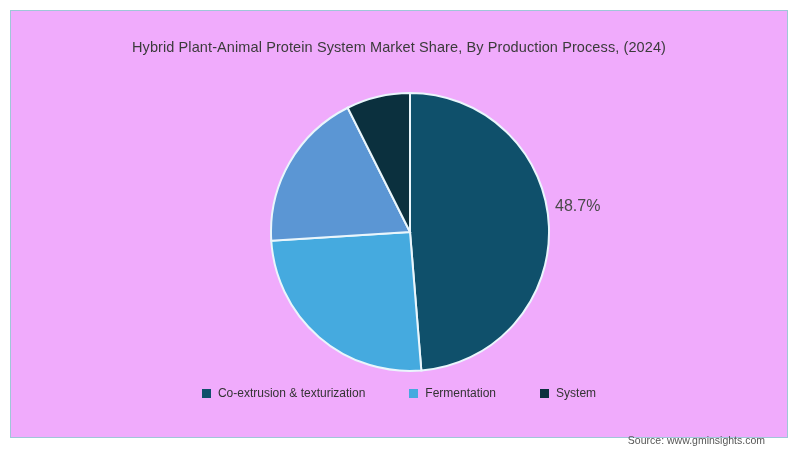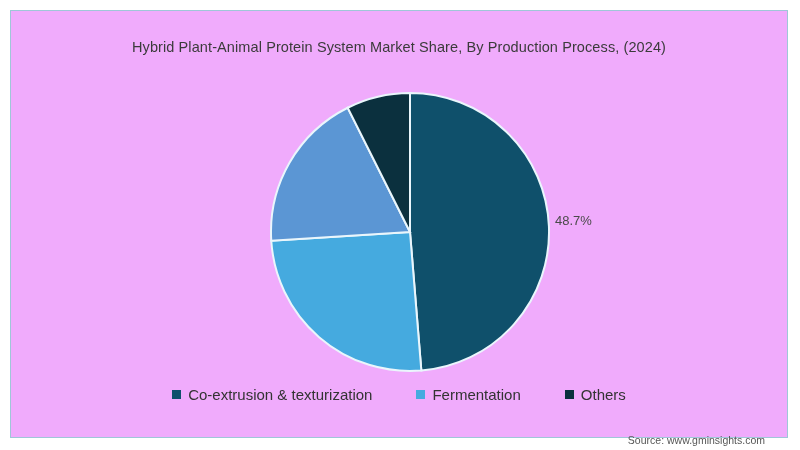--- a/index.html
+++ b/index.html
@@ -42,22 +42,22 @@
     height: 282px;
   }
   #pie-svg {
     display: block;
     width: 282px;
     height: 282px;
   }
   #pct-label {
     position: absolute;
     left: 544px;
-    top: 202px;
-    font-size: 13px;
+    top: 186px;
+    font-size: 16px;
     color: #4a4a4a;
     white-space: nowrap;
   }
   #legend {
     position: absolute;
     left: 0;
     top: 375px;
     width: 100%;
     display: flex;
     flex-direction: row;
@@ -71,21 +71,21 @@
     align-items: center;
     gap: 7px;
     white-space: nowrap;
   }
   .legend-swatch {
     width: 9px;
     height: 9px;
     flex: 0 0 auto;
   }
   .legend-label {
-    font-size: 15px;
+    font-size: 12px;
     color: #333333;
   }
   #source-note {
     position: absolute;
     right: 22px;
     top: 423px;
     font-size: 10.5px;
     color: #555555;
     white-space: nowrap;
   }
@@ -114,19 +114,19 @@
       <div class="legend-item">
         <span class="legend-swatch" style="background: rgb(15, 80, 107);"></span>
         <span class="legend-label">Co-extrusion &amp; texturization</span>
       </div>
       <div class="legend-item">
         <span class="legend-swatch" style="background: rgb(69, 170, 223);"></span>
         <span class="legend-label">Fermentation</span>
       </div>
       <div class="legend-item">
         <span class="legend-swatch" style="background: rgb(11, 48, 62);"></span>
-        <span class="legend-label">Others</span>
+        <span class="legend-label">System</span>
       </div>
     </div>
 
   <div id="source-note">Source: www.gminsights.com</div>
 
 </div>
 
 </body></html>

